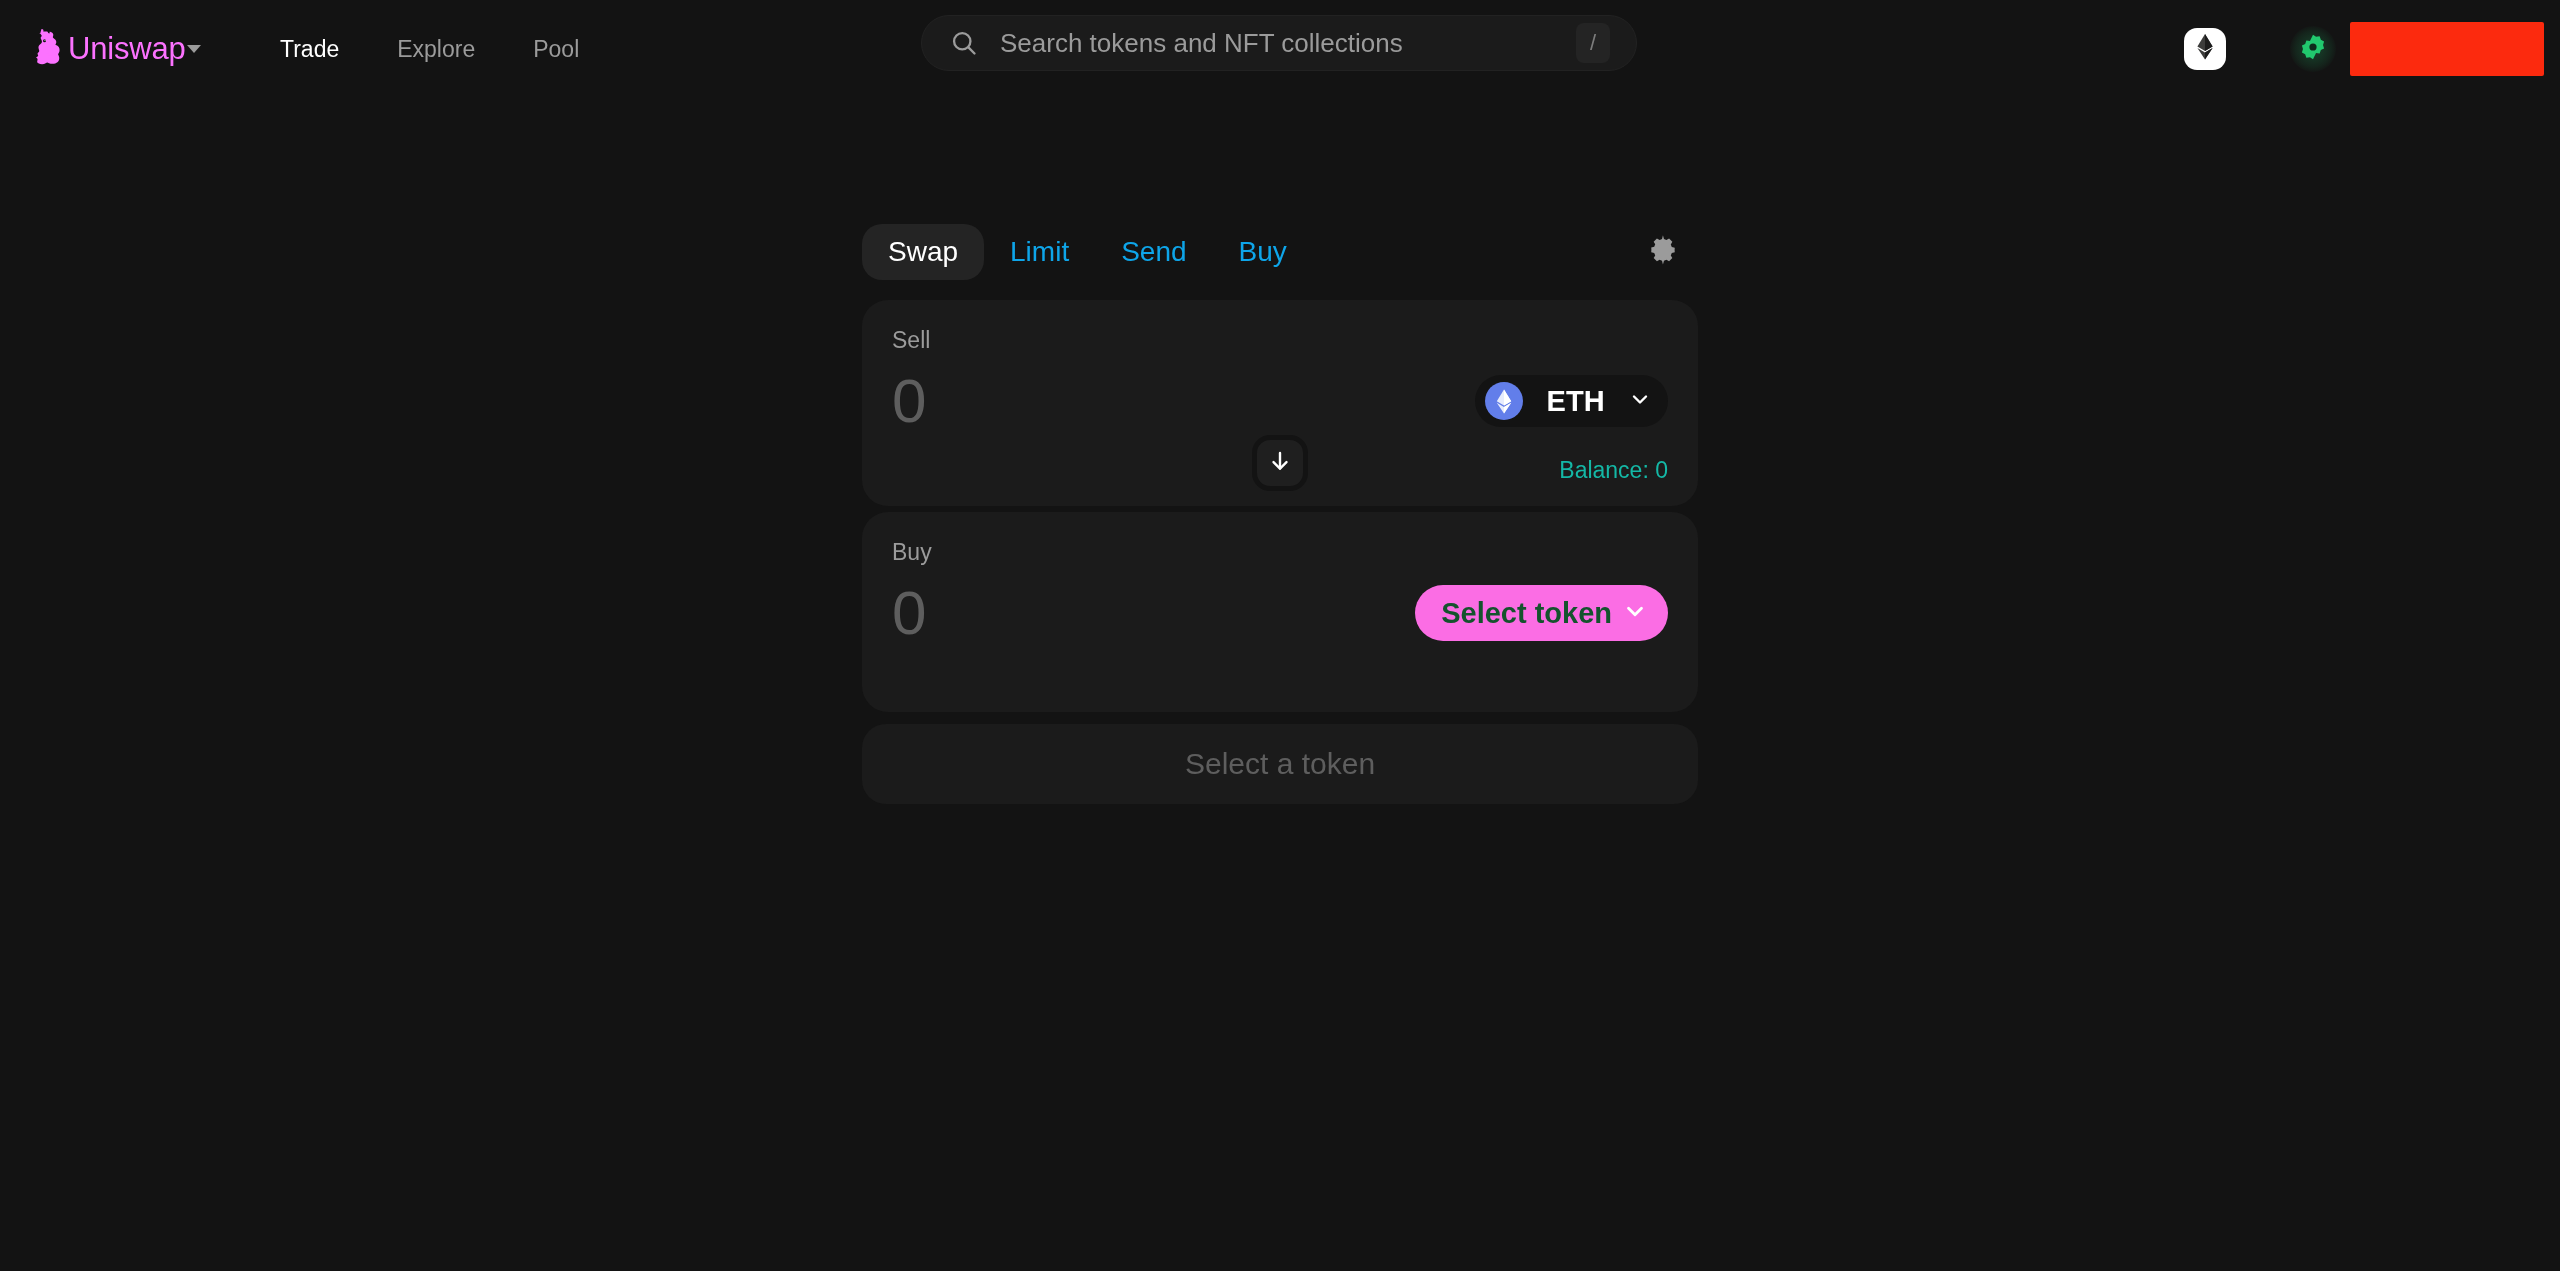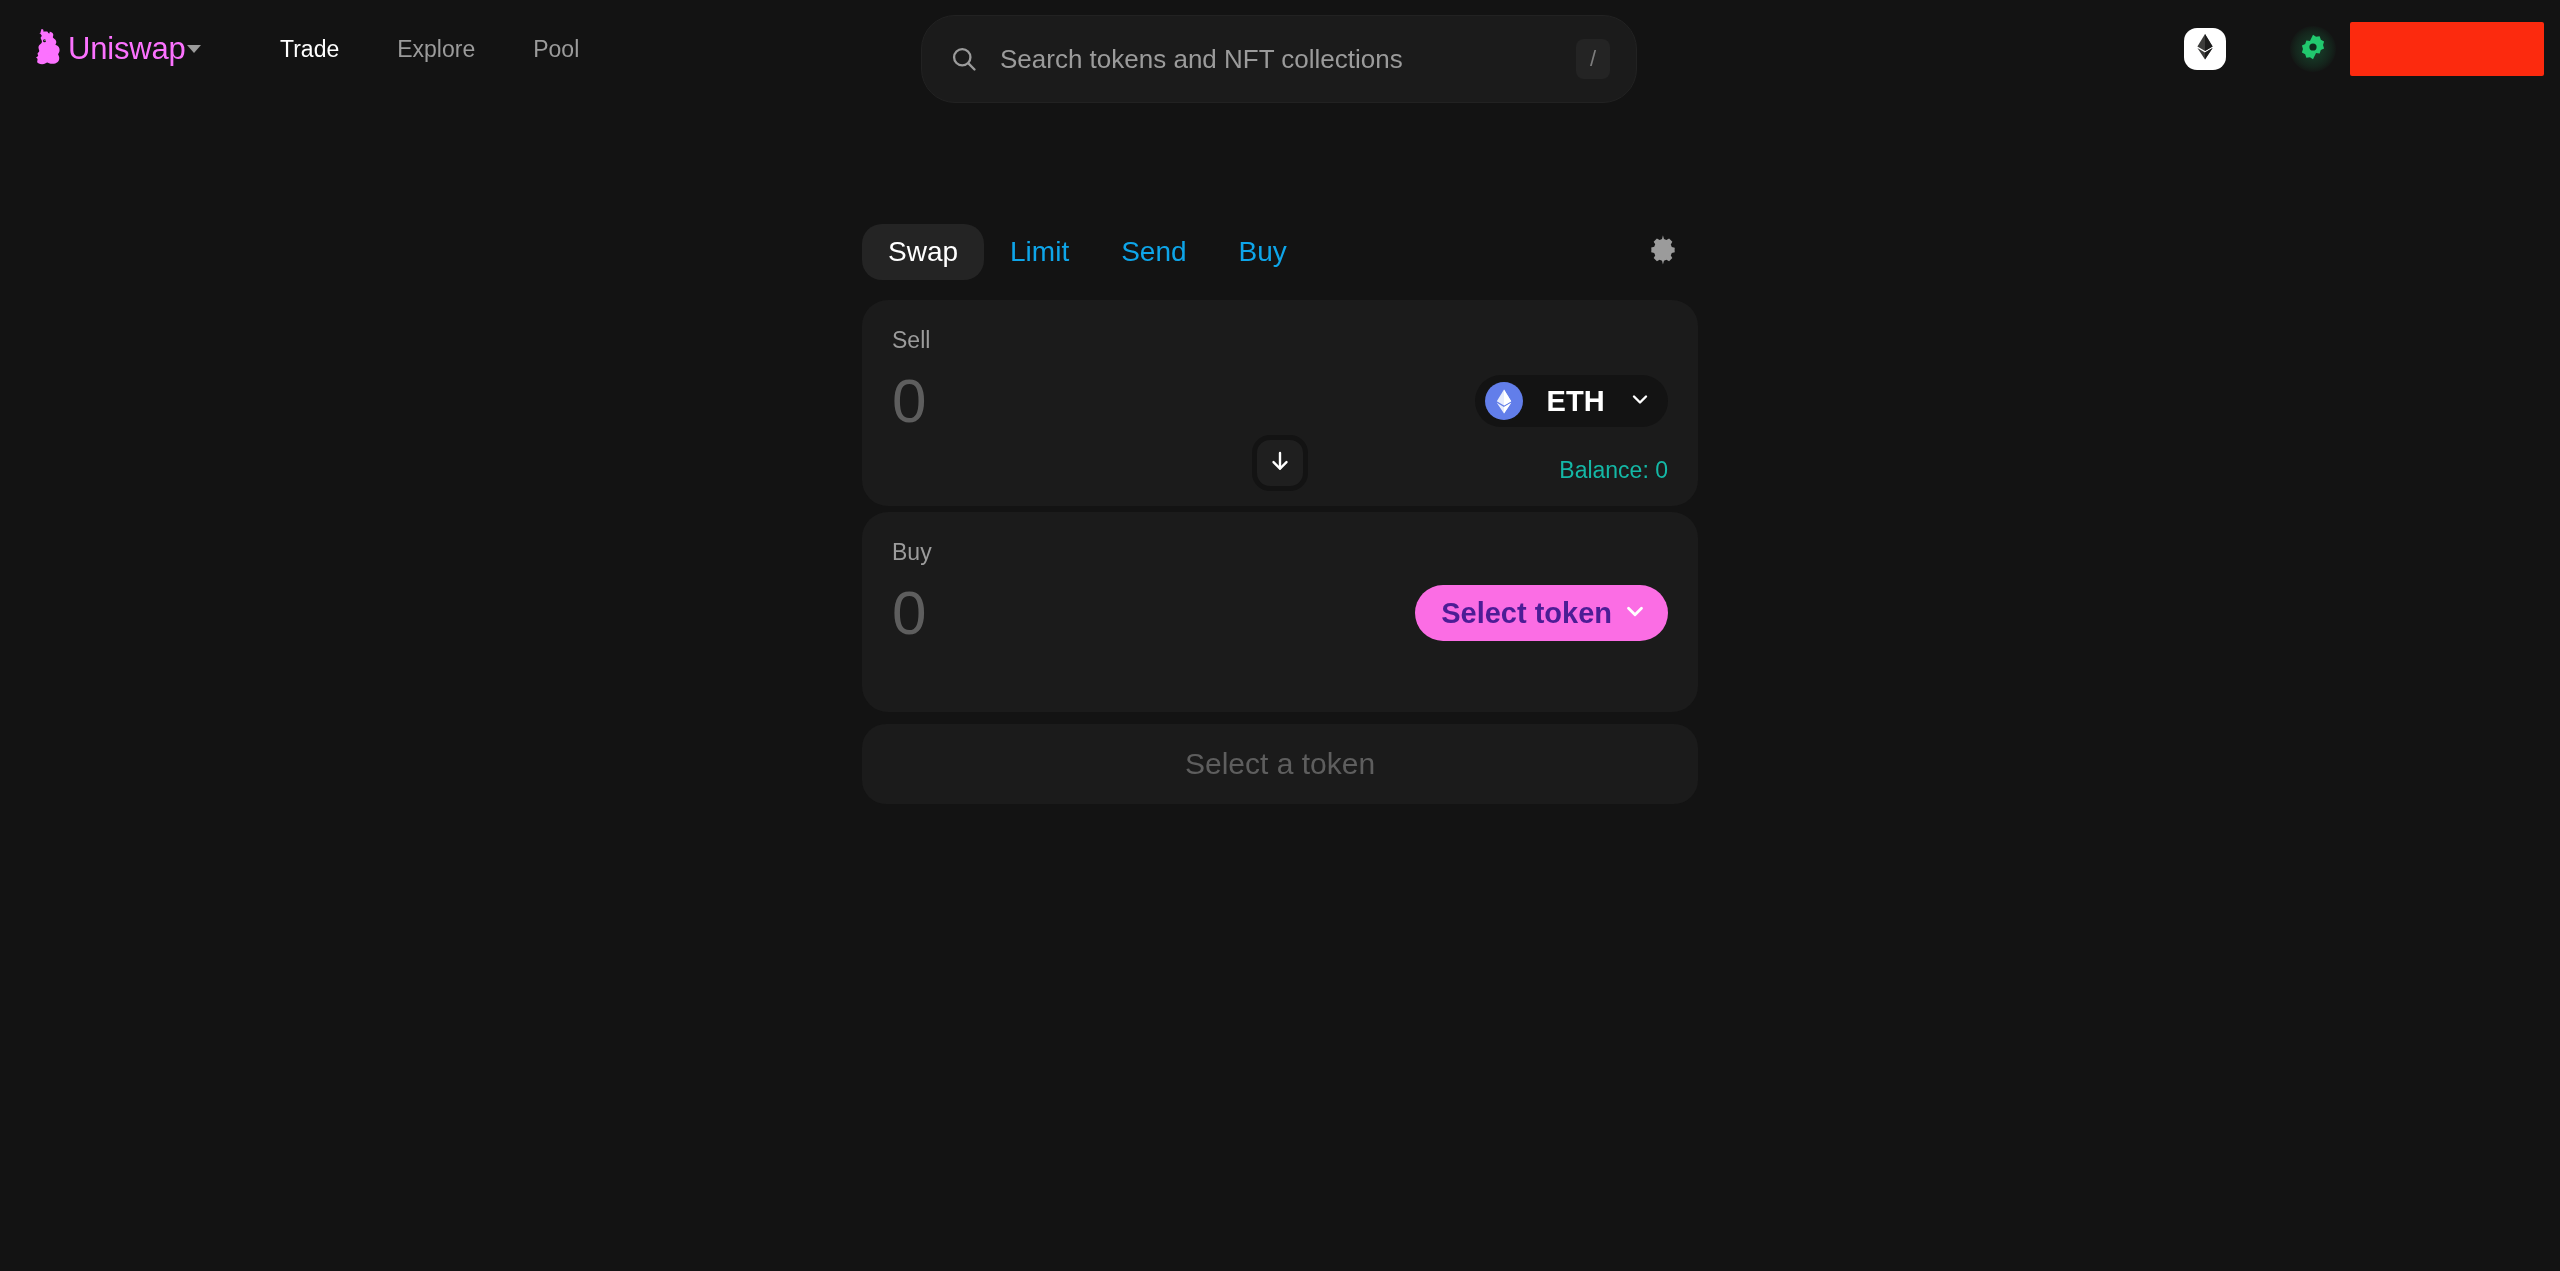--- a/index.html
+++ b/index.html
@@ -65,21 +65,21 @@
     cursor: pointer;
     white-space: nowrap;
   }
   .nav-item.active { color: #FFFFFF; }
 
   .search-wrap {
     position: absolute;
     left: 921px;
     top: 15px;
     width: 716px;
-    height: 88px;
+    height: 56px;
   }
   .search-box {
     width: 100%;
     height: 100%;
     background: #1B1B1B;
     border: 1px solid #222222;
     border-radius: 34px;
     display: flex;
     align-items: center;
     padding: 0 26px 0 28px;
@@ -246,21 +246,21 @@
     gap: 10px;
     background: #FB6DE4;
     border-radius: 30px;
     padding: 0 20px 0 26px;
     height: 56px;
     cursor: pointer;
   }
   .select-token-label {
     font-size: 29px;
     font-weight: 600;
-    color: #4c1d95;
+    color: #14532d;
     white-space: nowrap;
   }
 
   .balance {
     position: absolute;
     right: 30px;
     bottom: 22px;
     font-size: 23px;
     color: #14b8a6;
   }

